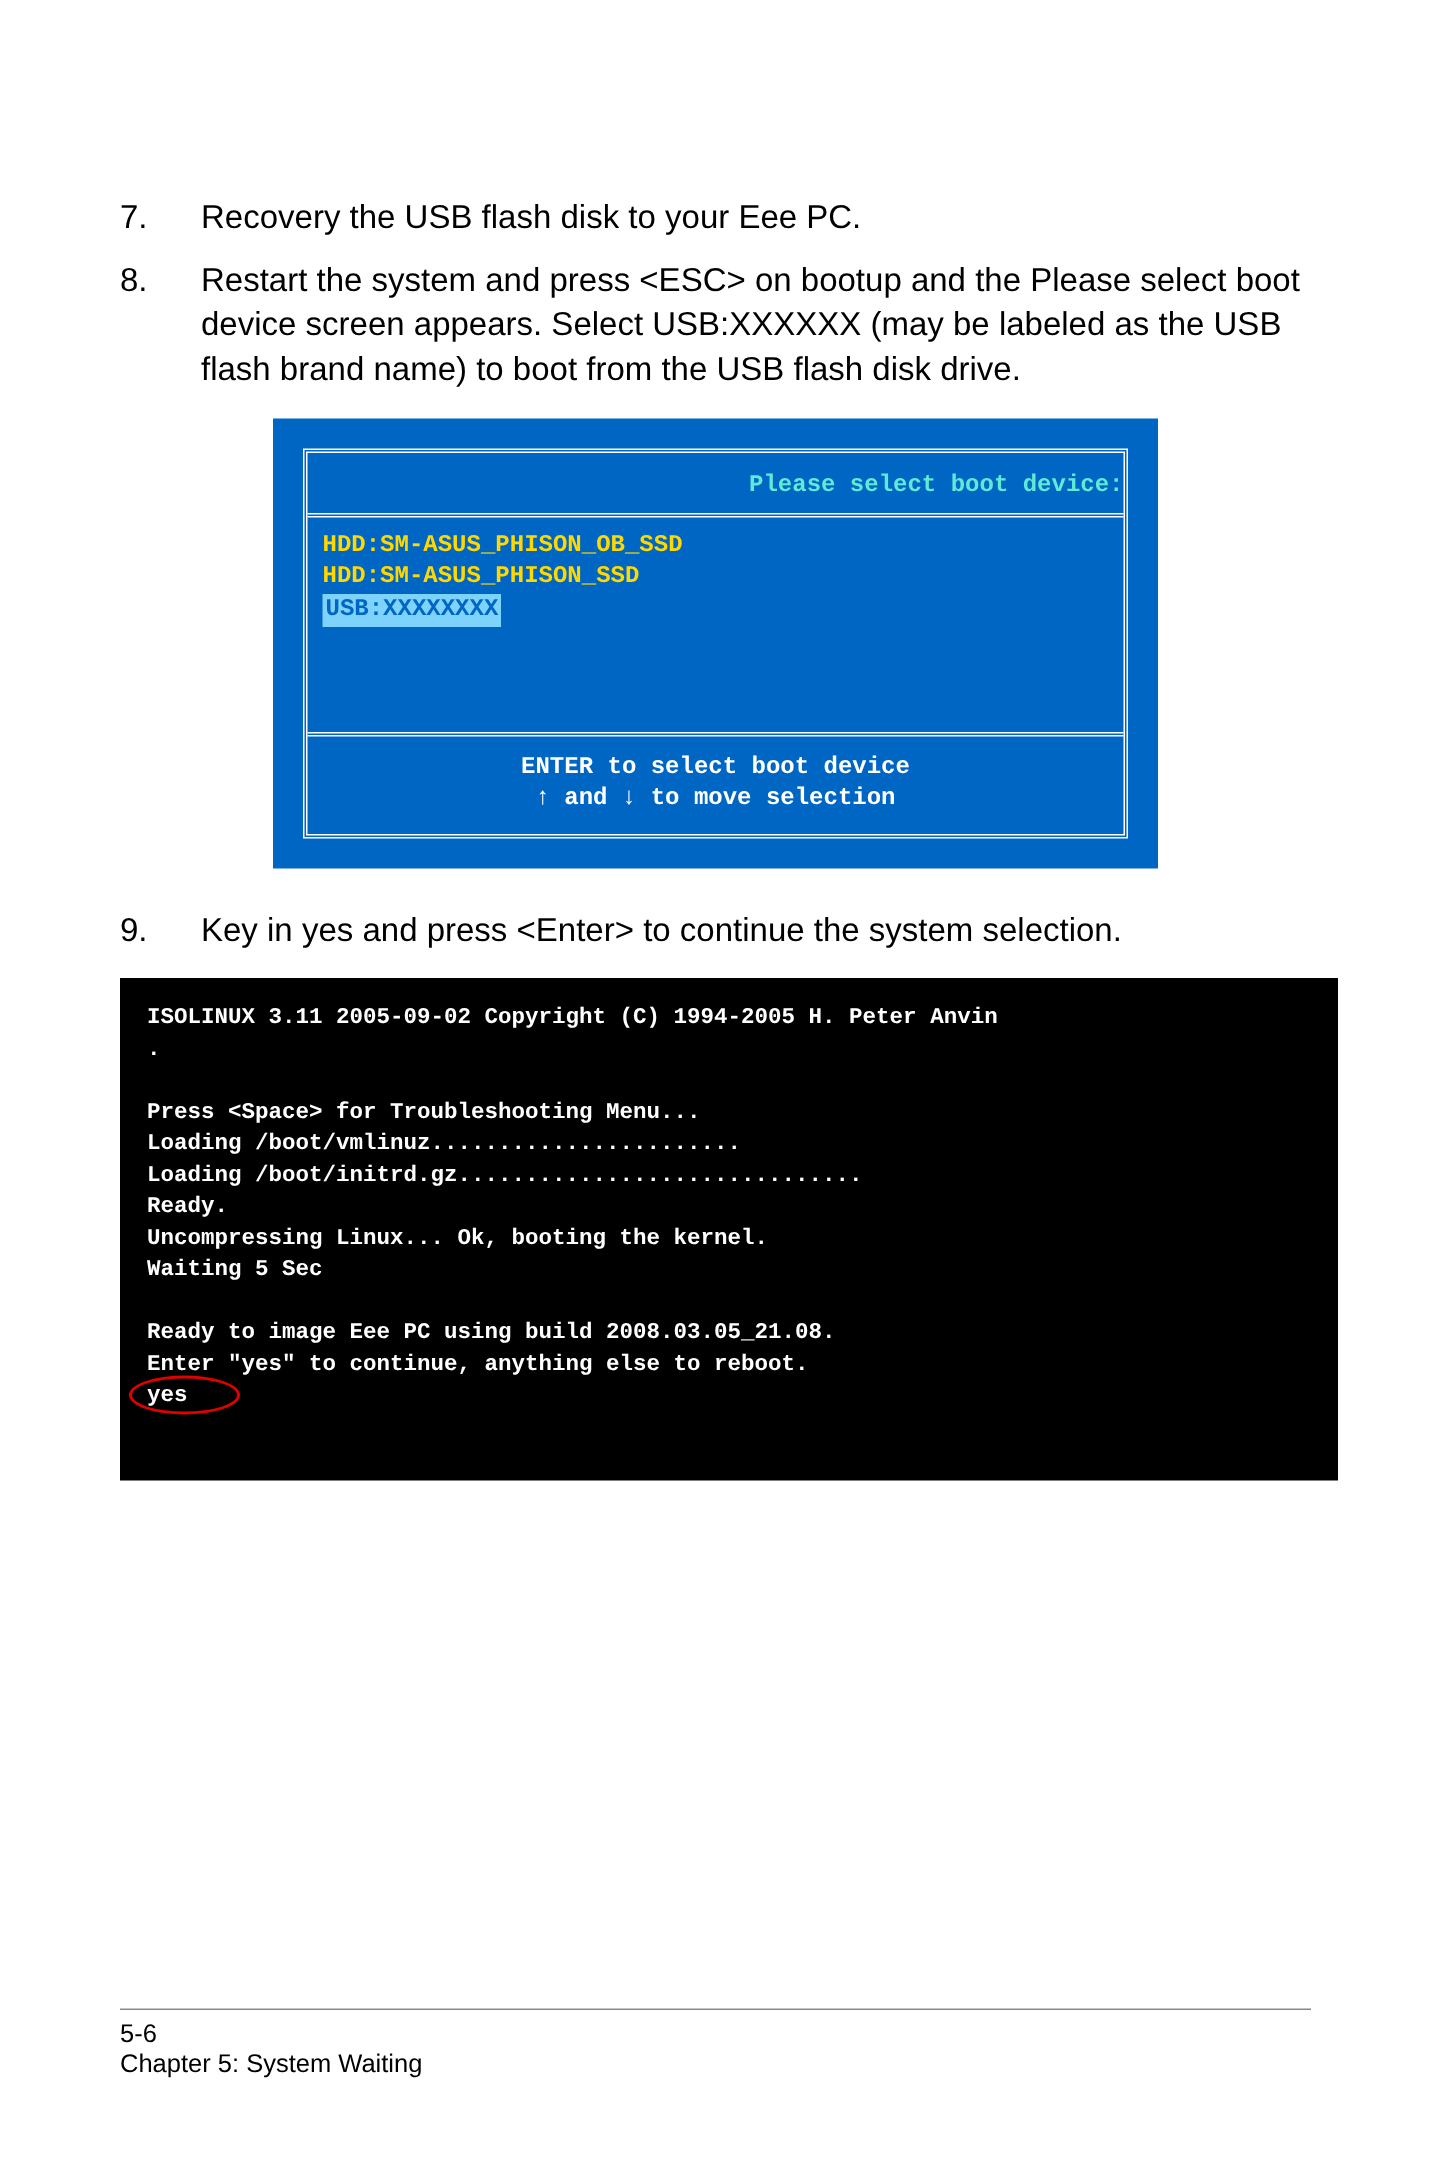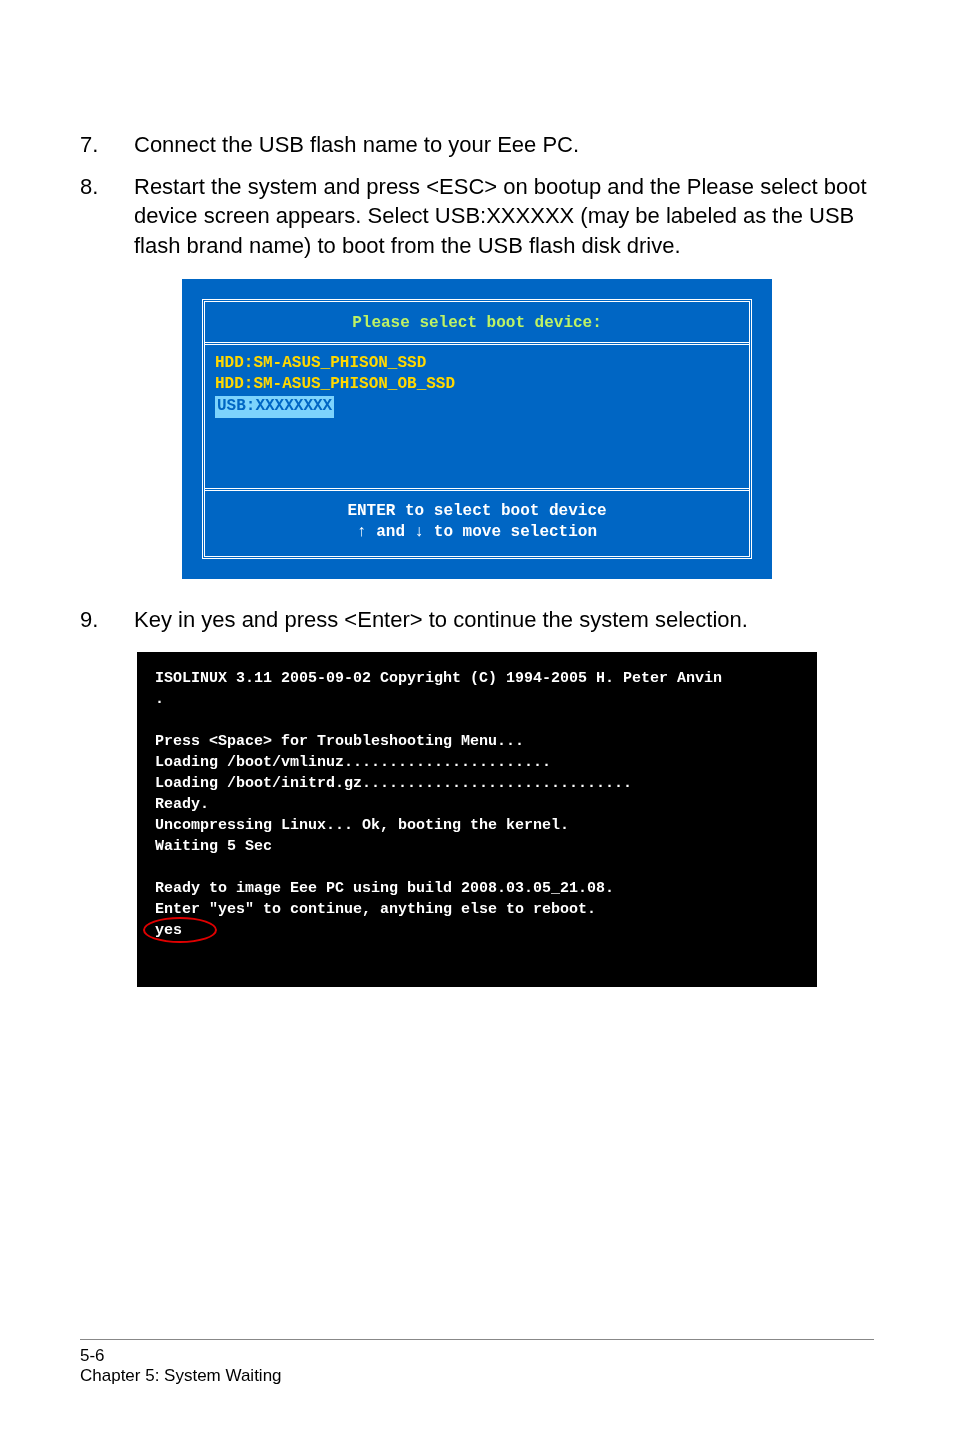--- a/index.html
+++ b/index.html
@@ -40,22 +40,22 @@
   width: 590px;
   background: #0066c4;
   padding: 20px;
   box-sizing: border-box;
 }
 .boot-outer {
   border: 3px double #fff;
   padding: 0;
 }
 .boot-header {
-  text-align: center;
-  color: #bef264;
+  text-align: right;
+  color: #5eead4;
   font-family: "Courier New", monospace;
   font-weight: bold;
   font-size: 16px;
   padding: 12px 0 10px 0;
   border-bottom: 3px double #fff;
 }
 .boot-body {
   padding: 8px 10px 70px 10px;
   font-family: "Courier New", monospace;
   font-weight: bold;
@@ -74,21 +74,21 @@
   text-align: center;
   color: #fff;
   font-family: "Courier New", monospace;
   font-weight: bold;
   font-size: 16px;
   padding: 10px 0 12px 0;
   line-height: 1.35;
 }
 .figure-term {
   margin: 18px auto 26px auto;
-  width: 680px;
+  width: 812px;
   background: #000;
   padding: 10px 0 40px 0;
   position: relative;
 }
 .figure-term pre {
   margin: 0;
   font-family: "Courier New", monospace;
   font-weight: bold;
   color: #fff;
   font-size: 15px;
@@ -121,37 +121,37 @@
 }
 </style>
 </head>
 <body>
 
 <div class="page">
 
   <ol class="steps">
     <li>
       <span class="num">7.</span>
-      <span class="body">Connect the USB flash name to your Eee PC.</span>
+      <span class="body">Recovery the USB flash disk to your Eee PC.</span>
     </li>
 
     <li>
       <span class="num">8.</span>
       <span class="body">
         <span>Restart the system and press </span><span class="bold">&lt;ESC&gt;</span><span> on bootup and the </span><span class="bold">Please select boot device</span><span> screen appears. Select USB:XXXXXX (may be labeled as the USB flash brand name) to boot from the USB flash disk drive.</span>
       </span>
     </li>
   </ol>
 
   <div class="figure-boot">
     <div class="boot-outer">
       <div class="boot-header">Please select boot device:</div>
       <div class="boot-body">
+        <div class="row">HDD:SM-ASUS_PHISON_OB_SSD</div>
         <div class="row">HDD:SM-ASUS_PHISON_SSD</div>
-        <div class="row">HDD:SM-ASUS_PHISON_OB_SSD</div>
         <div><span class="row selected">USB:XXXXXXXX</span></div>
       </div>
       <div class="boot-footer">
         <div>ENTER to select boot device</div>
         <div>↑ and ↓ to move selection</div>
       </div>
     </div>
   </div>
 
   <ol class="steps">

